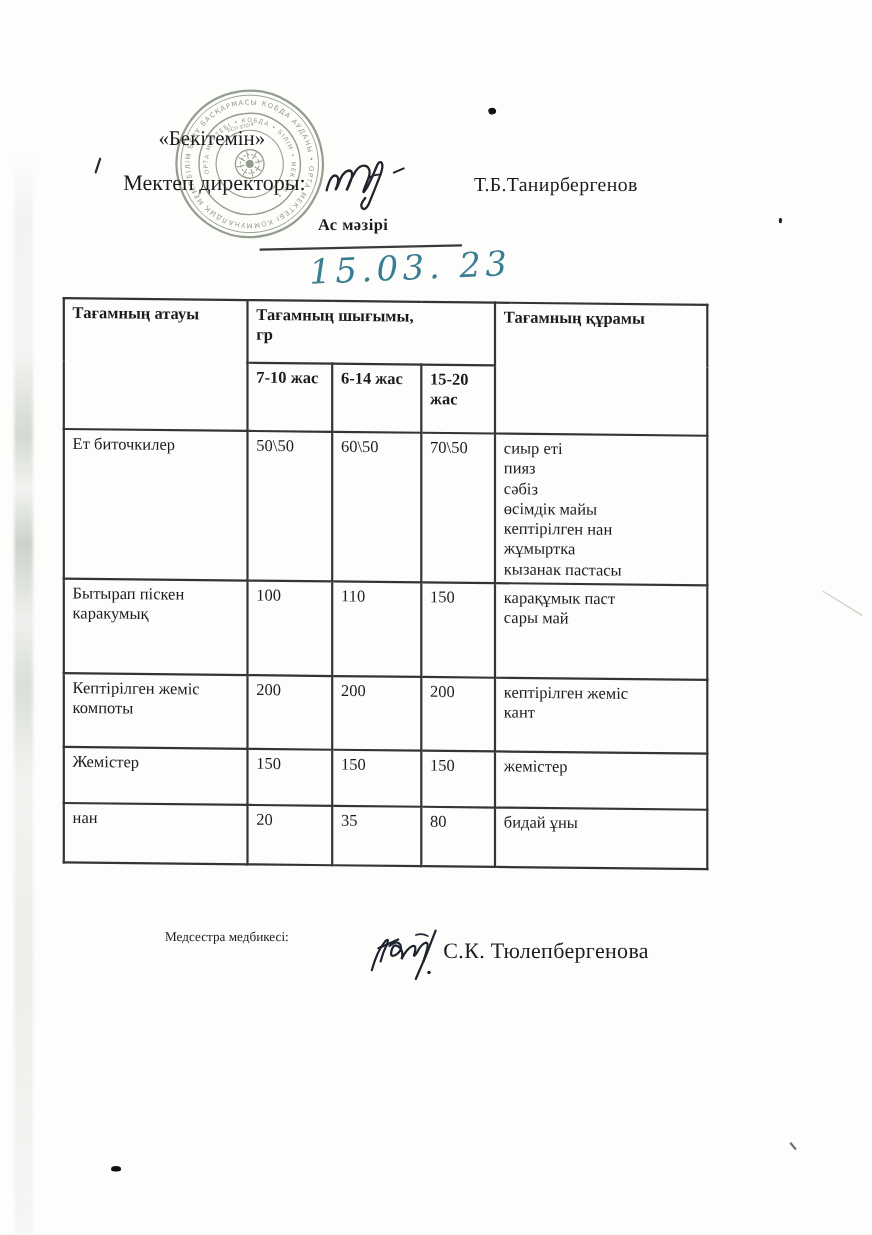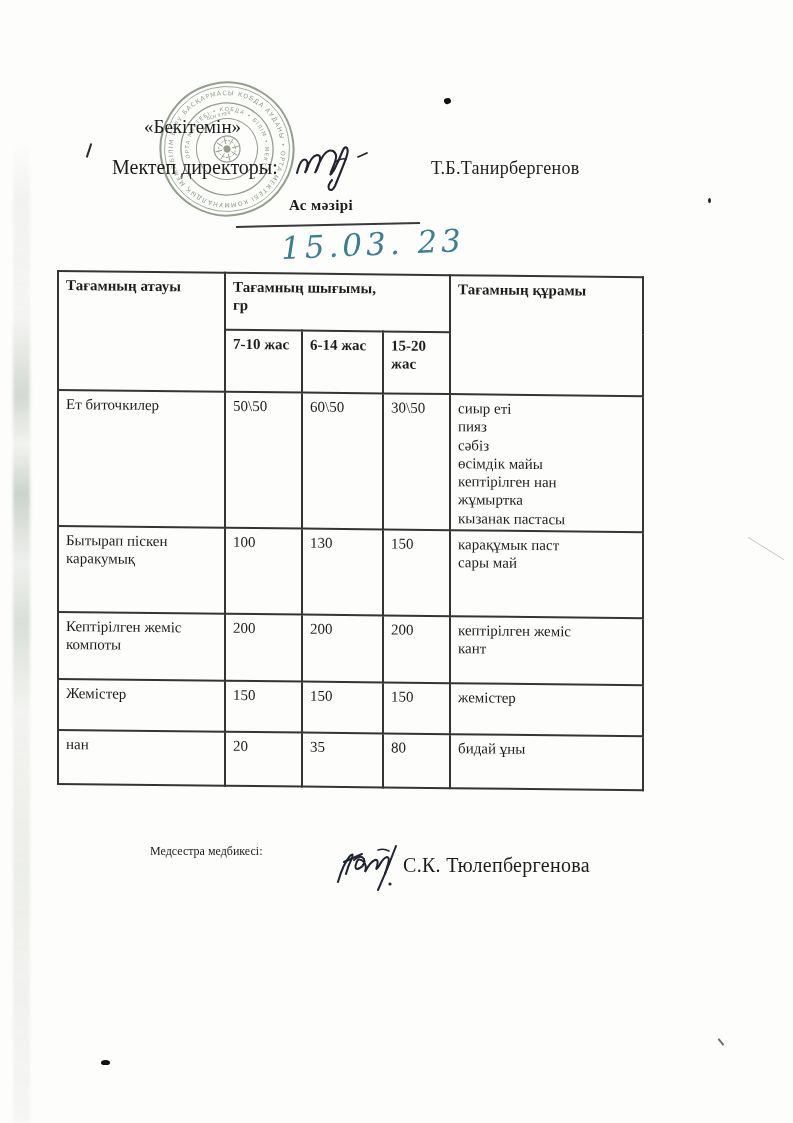--- a/index.html
+++ b/index.html
@@ -155,33 +155,33 @@
       </tr>
       <tr class="h2">
         <td class="hdr">7-10 жас</td>
         <td class="hdr">6-14 жас</td>
         <td class="hdr">15-20 жас</td>
       </tr>
       <tr class="r0">
         <td>Ет биточкилер</td>
         <td class="num">50\50</td>
         <td class="num">60\50</td>
-        <td class="num">30\50</td>
+        <td class="num">70\50</td>
         <td class="comp">сиыр еті
 пияз
 сәбіз
 өсімдік майы
 кептірілген нан
 жұмыртка
 кызанак пастасы</td>
       </tr>
       <tr class="r1">
         <td>Бытырап піскен каракумық</td>
         <td class="num">100</td>
-        <td class="num">130</td>
+        <td class="num">110</td>
         <td class="num">150</td>
         <td class="comp">карақұмык паст
 сары май</td>
       </tr>
       <tr class="r2">
         <td>Кептірілген жеміс компоты</td>
         <td class="num">200</td>
         <td class="num">200</td>
         <td class="num">200</td>
         <td class="comp">кептірілген жеміс

